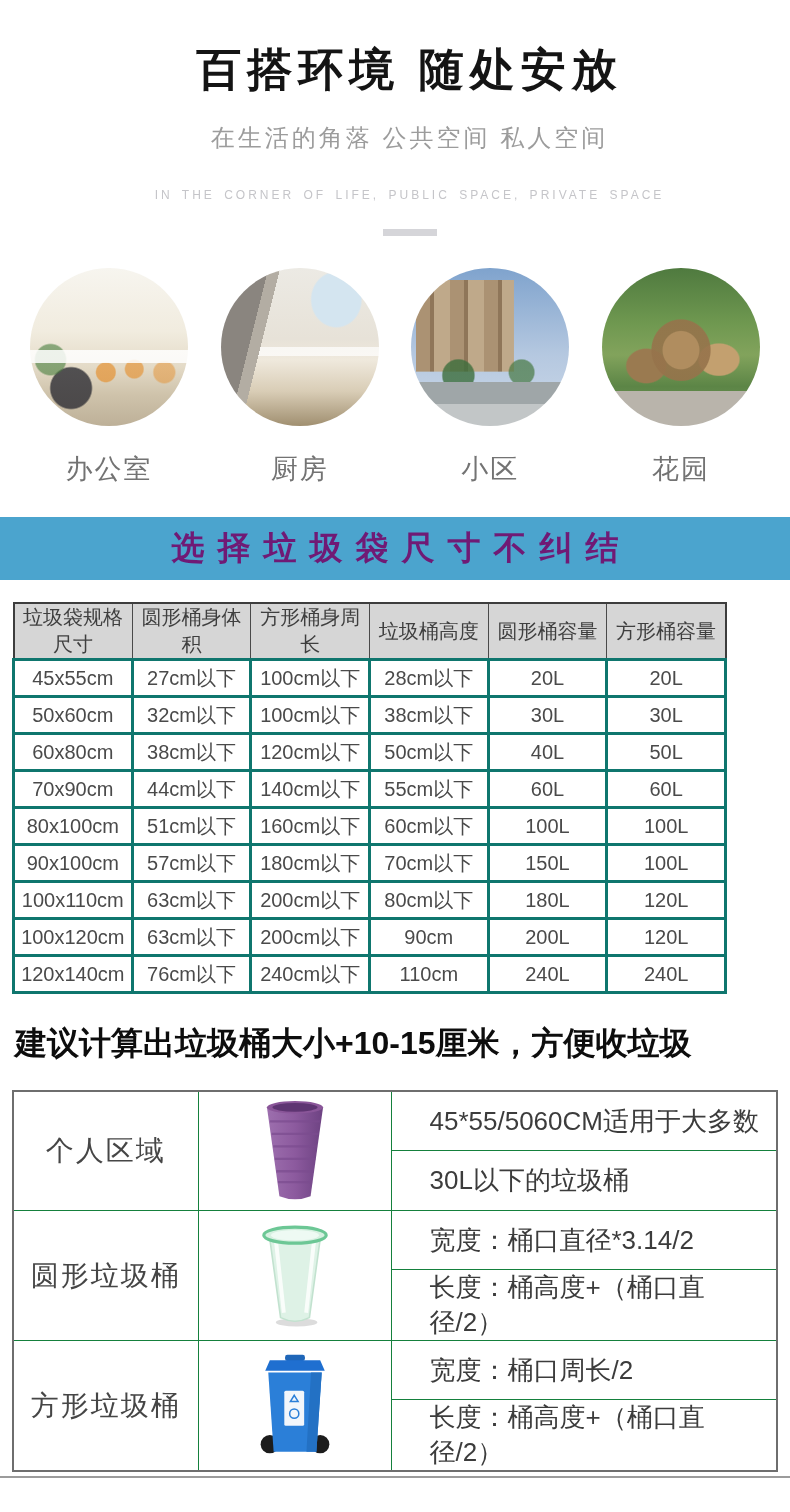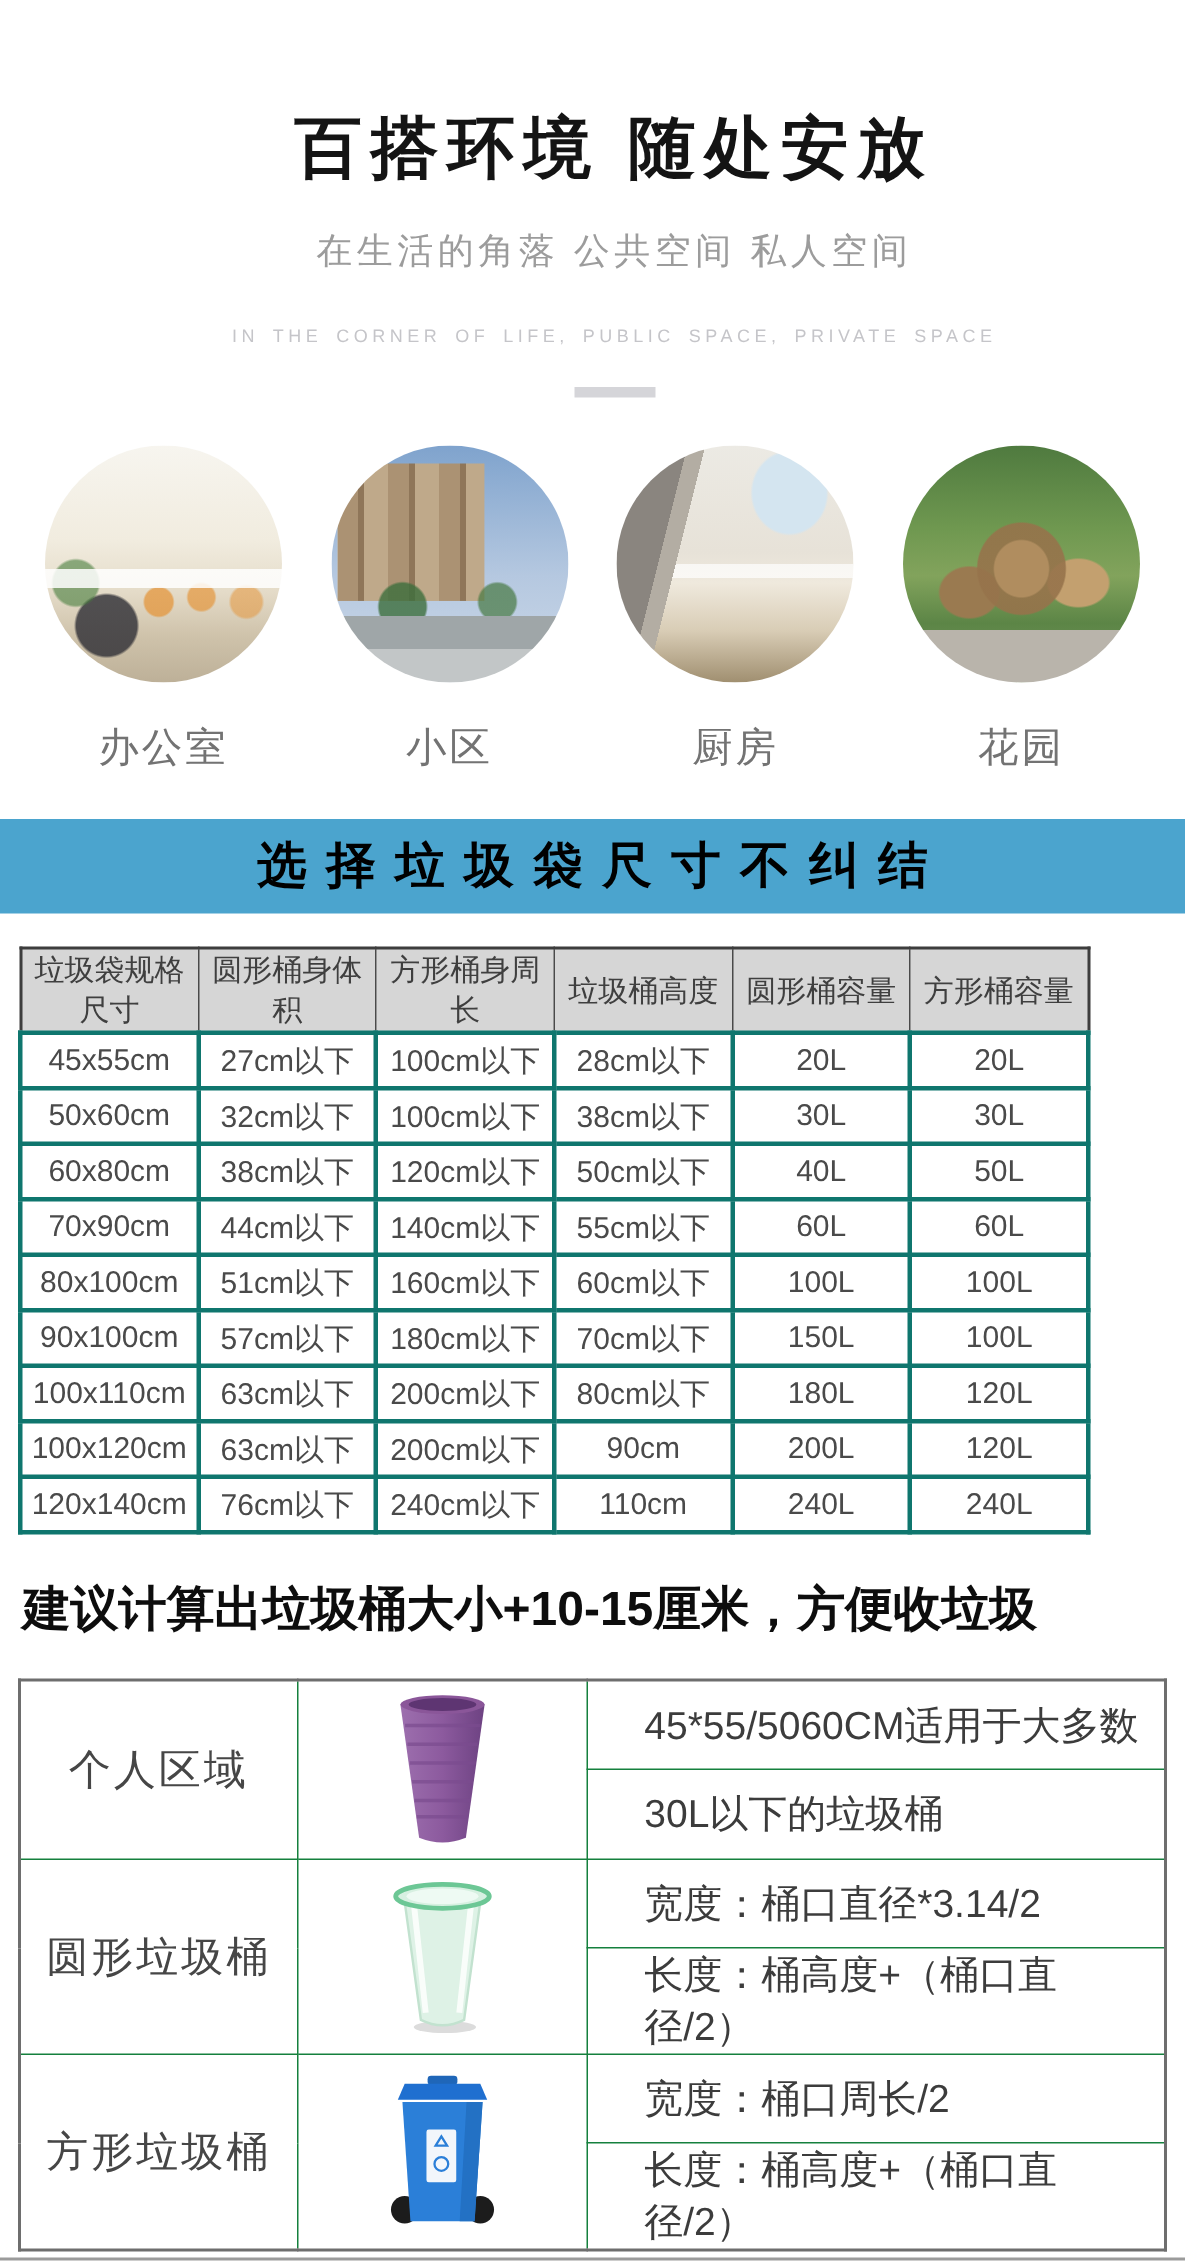--- a/index.html
+++ b/index.html
@@ -4,21 +4,21 @@
 <style>
   * { margin:0; padding:0; box-sizing:border-box; }
   html,body { background:#ffffff; }
   body {
     width:790px; height:1512px; margin:0 auto; overflow:hidden;
     font-family:"Liberation Sans","DejaVu Sans",sans-serif;
     color:#404040;
   }
 
   
-  .hero { padding-top:69px; text-align:center;margin-left:29px; }
+  .hero { padding-top:40px; text-align:center;margin-left:29px; }
   .hero-title  { font-size:45px; font-weight:bold; color:#141414; letter-spacing:6px; }
   .hero-subtitle { margin-top:22px; font-size:24px; color:#9c9c9c; letter-spacing:3px; }
   .hero-tagline  { margin-top:34px; font-size:12px; color:#c5c5c9; letter-spacing:3px; word-spacing:3px; }
   .hero-divider  { width:54px; height:7px; background:#d5d5d9; margin:27px auto 0; }
 
   
   .scenes { display:flex; justify-content:space-between; padding:0 26px; margin-top:32px; }
   .scene  { width:166px; text-align:center; }
   .scene-photo { width:158px; height:158px; border-radius:50%; margin:0 auto; background-repeat:no-repeat; }
   .scene-label { margin-top:25px; font-size:27px; color:#737373; letter-spacing:2px; }
@@ -55,21 +55,21 @@
       linear-gradient(180deg, transparent 0 78%, #b9b4ab 78% 100%),
       radial-gradient(ellipse at 50% 52%, #b08d5f 0 16%, rgba(150,115,75,.9) 17% 26%, transparent 27%),
       radial-gradient(ellipse at 28% 62%, #9a7a50 0 12%, transparent 13%),
       radial-gradient(ellipse at 74% 58%, #c3a06f 0 12%, transparent 13%),
       linear-gradient(180deg,#4f7a3f 0%,#6f9850 35%,#82a35c 55%,#5c8546 75%,#7a9a60 100%);
   }
 
   
   .banner { margin-top:30px; height:63px; background:#4BA4CE;
             display:flex; align-items:center; justify-content:center; }
-  .banner-text { color:#000000; font-size:33px; font-weight:bold;
+  .banner-text { color:#701a75; font-size:33px; font-weight:bold;
                  letter-spacing:13px; text-indent:13px; }
 
   
   .size-table { width:715px; margin:22px 12px 0; border-collapse:collapse;
                 border:2px solid #3d3d3d; table-layout:fixed; }
   .size-table th {
     background:#d6d6d6; height:52px; font-size:20px; font-weight:normal;
     color:#3f3f3f; border:1px solid #4a4a4a; text-align:center;
   }
   .size-table td {
@@ -102,26 +102,26 @@
   <div class="hero-tagline">IN THE CORNER OF LIFE, PUBLIC SPACE, PRIVATE SPACE</div>
   <div class="hero-divider"></div>
 </div>
 
 <div class="scenes">
   <div class="scene">
     <div class="scene-photo photo-office"></div>
     <div class="scene-label">办公室</div>
   </div>
   <div class="scene">
+    <div class="scene-photo photo-kitchen"></div>
+    <div class="scene-label">厨房</div>
+  </div>
+  <div class="scene">
     <div class="scene-photo photo-residential"></div>
     <div class="scene-label">小区</div>
-  </div>
-  <div class="scene">
-    <div class="scene-photo photo-kitchen"></div>
-    <div class="scene-label">厨房</div>
   </div>
   <div class="scene">
     <div class="scene-photo photo-garden"></div>
     <div class="scene-label">花园</div>
   </div>
 </div>
 
 <div class="banner">
   <span class="banner-text">选择垃圾袋尺寸不纠结</span>
 </div>

